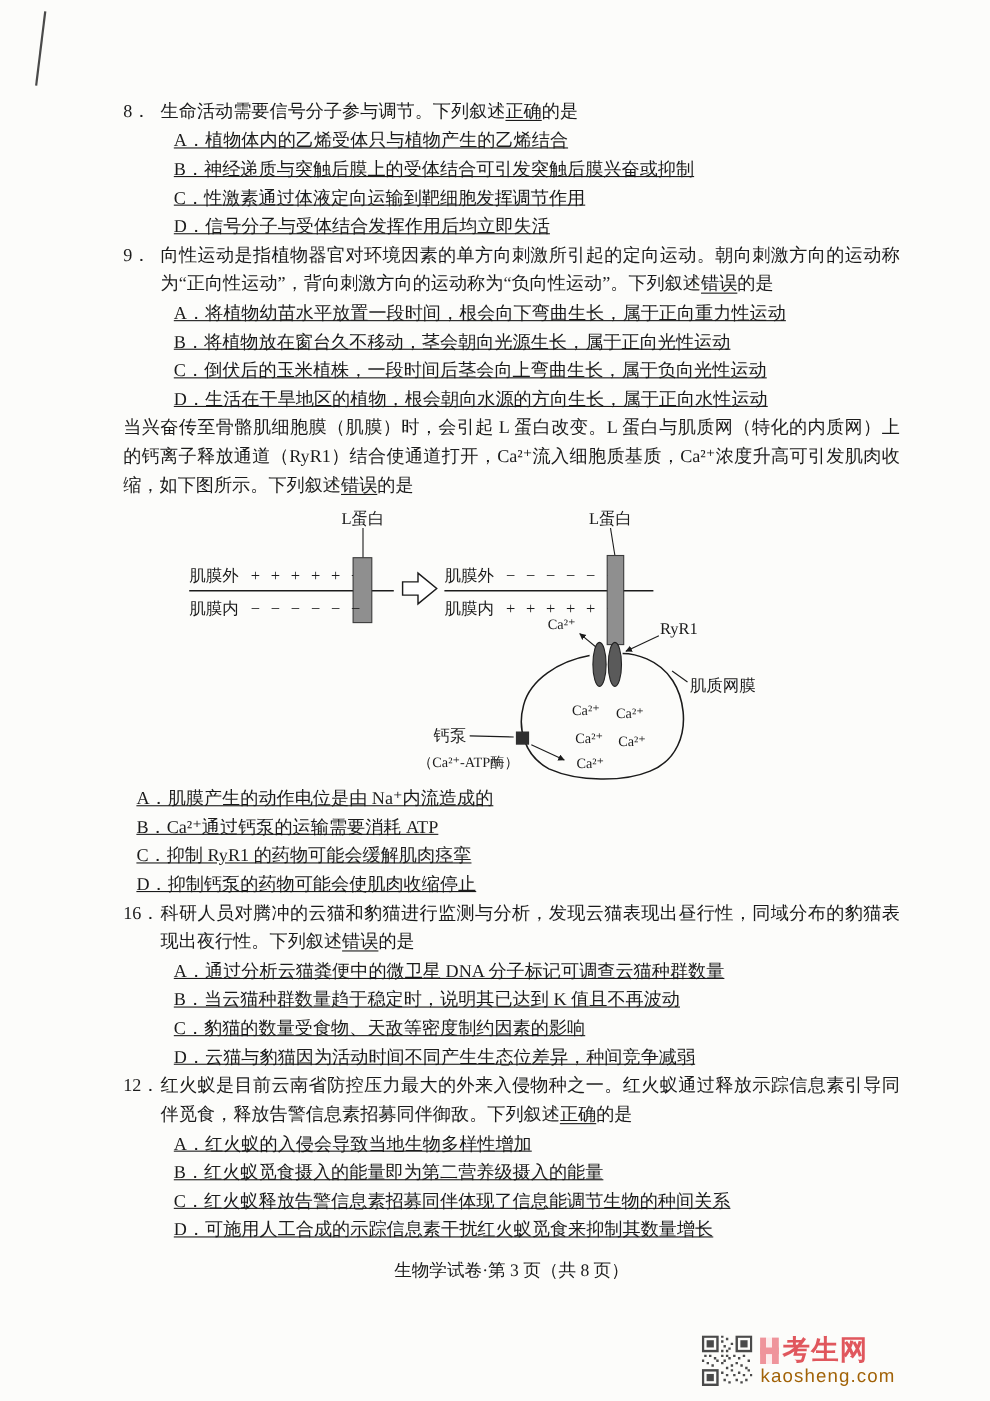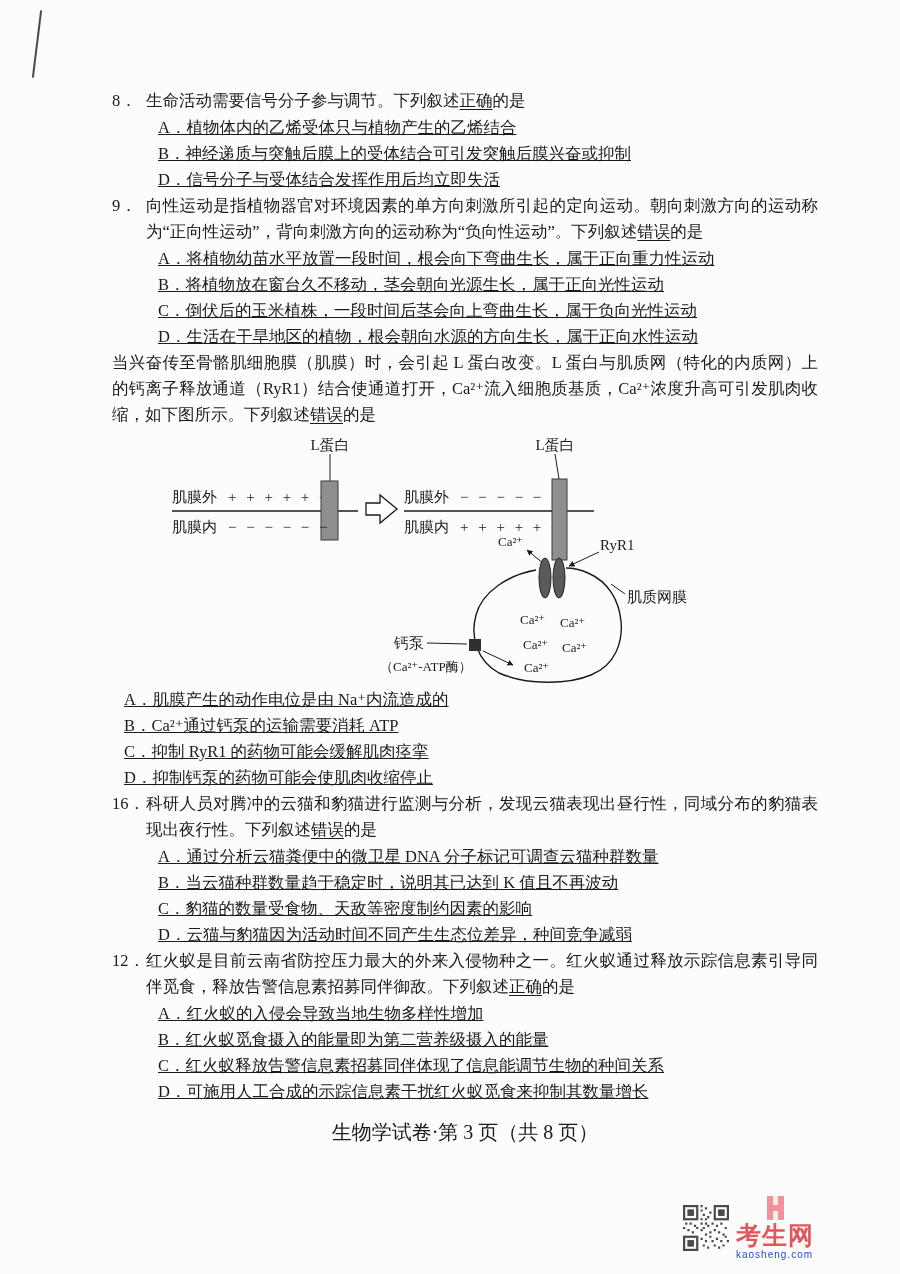--- a/index.html
+++ b/index.html
@@ -18,55 +18,56 @@
   .stem { text-align:justify; }
   .emph { text-decoration:underline; text-underline-offset:3px;font-family:Liberation Mono, monospace; }
   .opt { margin-left:12px;text-decoration:underline; }
   .diagram-wrap { margin:5px 0 3px 58px; }
   .diagram-wrap svg { display:block; }
   .dt { font-size:15px; fill:#1b1b1b; }
   .ds { font-size:13px; fill:#1b1b1b; }
   .sign { font-size:15px; fill:#1b1b1b; letter-spacing:3px; }
   .dline { stroke:#1b1b1b; stroke-width:1.4; fill:none; }
   .thin { stroke:#1b1b1b; stroke-width:1; fill:none; }
-  .footer { margin-top:14px; text-align:center; font-size:20px; }
+  .footer { margin-top:14px; text-align:center; font-size:16px; }
   .scan-artifact {
     position:absolute; left:36px; top:10px; width:2px; height:68px;
     background:#2a2a2a; transform:rotate(7deg); opacity:.85;
   }
   .watermark {
     position:absolute; right:86px; bottom:14px;
     display:flex; align-items:center; gap:7px;
   }
   .wm-right { line-height:1; }
-  .wm-brand-row { display:flex; align-items:center; gap:3px;flex-direction:column; }
+  .wm-brand-row { display:flex; align-items:center; gap:3px; }
   .wm-mark {
     display:inline-block; width:17px; height:24px;
     background:linear-gradient(90deg,#ef949b 0 34%,#fdecec 34% 64%,#ef949b 64% 100%);
     position:relative;
   }
   .wm-mark::after {
     content:""; position:absolute; left:0; top:9px; width:100%; height:6px; background:#ef949b;
   }
   .wm-brand { color:#e0575d; font-size:25px; font-weight:bold; letter-spacing:1px; }
-  .wm-site { color:#1d4ed8; font-size:10px; margin-top:2px; font-family:"Liberation Sans",sans-serif; letter-spacing:1px; }
+  .wm-site { color:#a16207; font-size:17px; margin-top:2px; font-family:"Liberation Sans",sans-serif; letter-spacing:1px; }
 </style>
 </head>
 <body>
 
 <div class="scan-artifact"></div>
 
 <div class="page">
 
   <div class="q">
     <span class="qnum">8．</span>
     <div class="qbody">
       <div class="stem"><span>生命活动需要信号分子参与调节。下列叙述</span><span class="emph">正确</span><span>的是</span></div>
       <div class="opt">A．植物体内的乙烯受体只与植物产生的乙烯结合</div>
       <div class="opt">B．神经递质与突触后膜上的受体结合可引发突触后膜兴奋或抑制</div>
+      <div class="opt">C．性激素通过体液定向运输到靶细胞发挥调节作用</div>
       <div class="opt">D．信号分子与受体结合发挥作用后均立即失活</div>
     </div>
   </div>
 
   <div class="q">
     <span class="qnum">9．</span>
     <div class="qbody">
       <div class="stem"><span>向性运动是指植物器官对环境因素的单方向刺激所引起的定向运动。朝向刺激方向的运动称为“正向性运动”，背向刺激方向的运动称为“负向性运动”。下列叙述</span><span class="emph">错误</span><span>的是</span></div>
       <div class="opt">A．将植物幼苗水平放置一段时间，根会向下弯曲生长，属于正向重力性运动</div>
       <div class="opt">B．将植物放在窗台久不移动，茎会朝向光源生长，属于正向光性运动</div>

